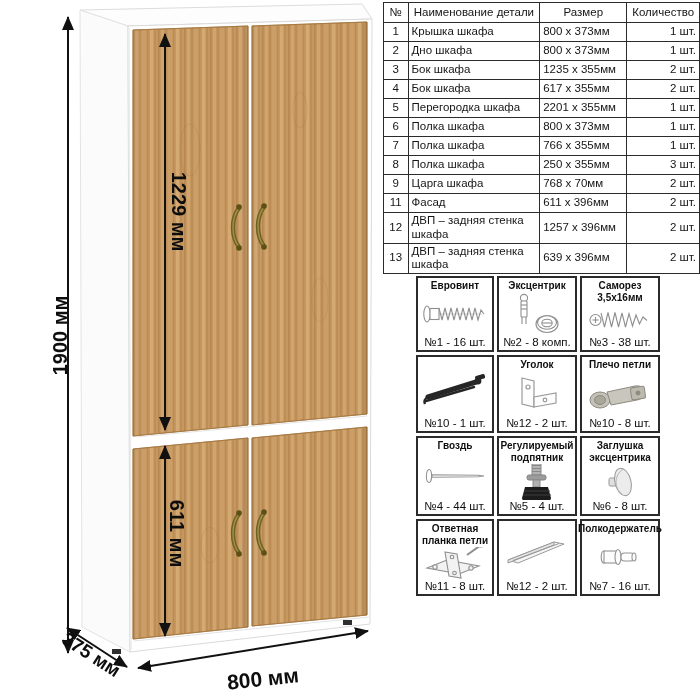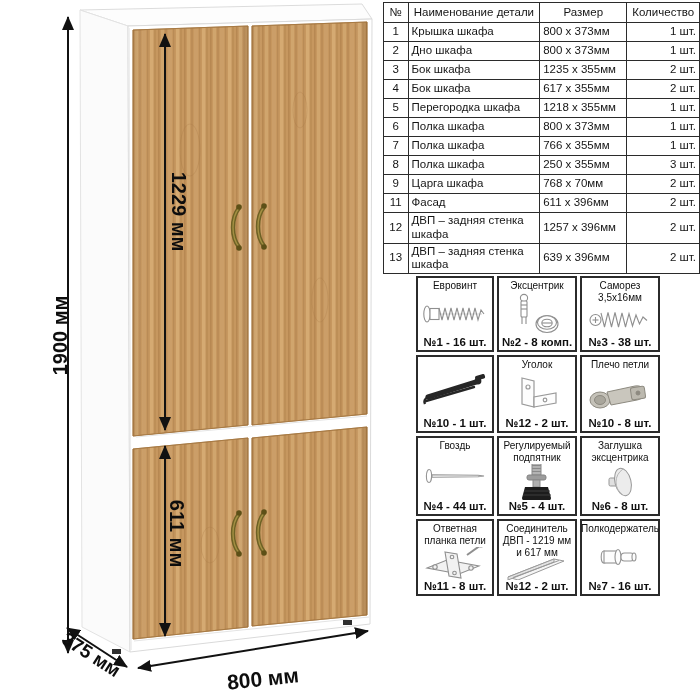--- a/index.html
+++ b/index.html
@@ -22,23 +22,23 @@
   .c-num{width:18px;text-align:center;}
   .c-name{width:129px;text-align:left;margin-top:40px;}
   .c-size{width:84px;}
   .c-qty{width:66px;text-align:right;}
 
   
   #hardware-grid{position:absolute;left:416px;top:276px;display:grid;
     grid-template-columns:78px 80px 80px;grid-template-rows:76px 78px 80px 77px 83px;gap:3px;}
   .hw-cell{border:2px solid #2b2b2b;background:#fff;display:flex;flex-direction:column;
     align-items:center;justify-content:space-between;padding:2px 1px 2px;box-sizing:border-box;}
-  .hw-title{font-weight:normal;font-size:10px;line-height:1.18;text-align:center;color:#0f0f0f;}
+  .hw-title{font-weight:bold;font-size:10px;line-height:1.18;text-align:center;color:#0f0f0f;}
   .hw-icon{flex:1;display:flex;align-items:center;justify-content:center;overflow:hidden;}
-  .hw-count{font-weight:bold;font-size:11.5px;color:#0f0f0f;white-space:nowrap;}
+  .hw-count{font-weight:normal;font-size:11.5px;color:#0f0f0f;white-space:nowrap;}
 
   svg{display:block;}
   #wardrobe-svg{position:absolute;left:0;top:0;}
 </style>
 </head>
 <body>
 
 <div id="stage">
 
   <svg id="wardrobe-svg" width="420" height="700" viewBox="0 0 420 700">
@@ -163,21 +163,21 @@
         </tr>
     <tr>
           <td class="c-num">4</td>
           <td class="c-name">Бок шкафа</td>
           <td class="c-size">617 х 355мм</td>
           <td class="c-qty">2 шт.</td>
         </tr>
     <tr>
           <td class="c-num">5</td>
           <td class="c-name">Перегородка шкафа</td>
-          <td class="c-size">1218 х 355мм</td>
+          <td class="c-size">2201 х 355мм</td>
           <td class="c-qty">1 шт.</td>
         </tr>
     <tr>
           <td class="c-num">6</td>
           <td class="c-name">Полка шкафа</td>
           <td class="c-size">800 х 373мм</td>
           <td class="c-qty">1 шт.</td>
         </tr>
     <tr>
           <td class="c-num">7</td>
@@ -367,21 +367,20 @@
               <circle cx="31.5" cy="32" r="1.8"></circle>
           <line x1="44" y1="14" x2="58" y2="4" stroke-width="2"></line>
           <circle cx="58" cy="4" r="2" fill="#cfcfcf"></circle>
             </g>
           </svg>
       </div>
       <div class="hw-count">№11 - 8 шт.</div>
     </div>
 
     <div class="hw-cell">
-      <div class="hw-title">Соединитель ДВП - 1219 мм и 617 мм</div>
       <div class="hw-icon">
         <svg width="66" height="28" viewBox="0 0 66 28">
             <g fill="#f5f5f5" stroke="#9a9a9a" stroke-width="1">
           <path d="M4 22 L50 4 L60 6 L14 25 Z"></path>
           <path d="M4 22 L50 4 L50 7 L4 25 Z" fill="#e3e3e3"></path>
           <line x1="9" y1="22.5" x2="55" y2="5.5"></line>
             </g>
           </svg>
       </div>
       <div class="hw-count">№12 - 2 шт.</div>

